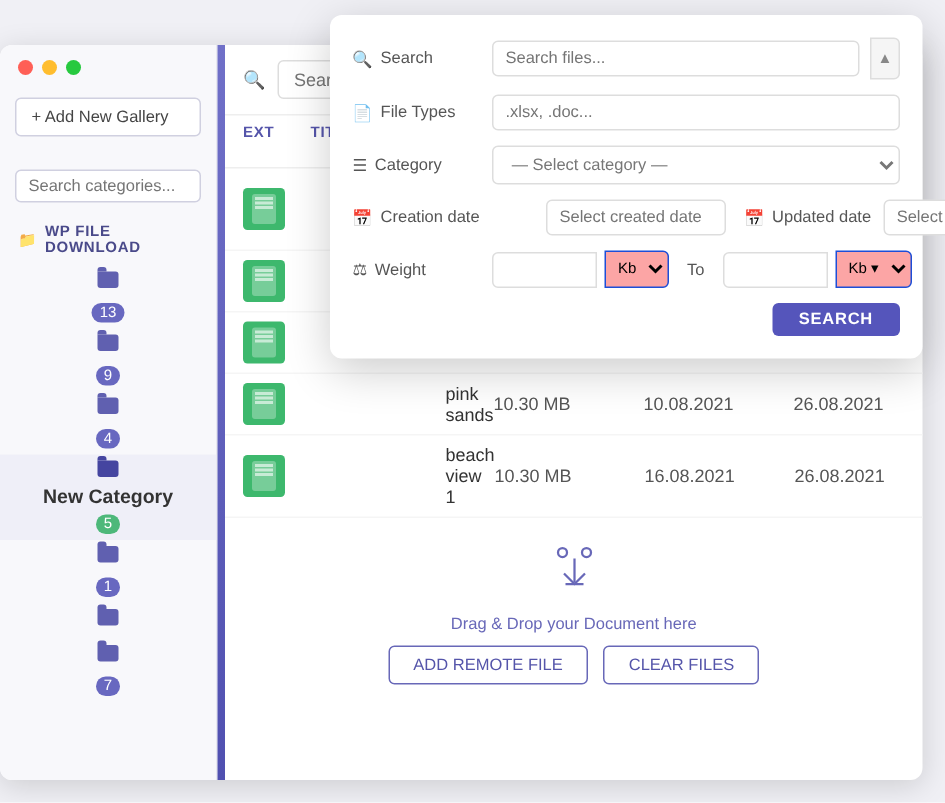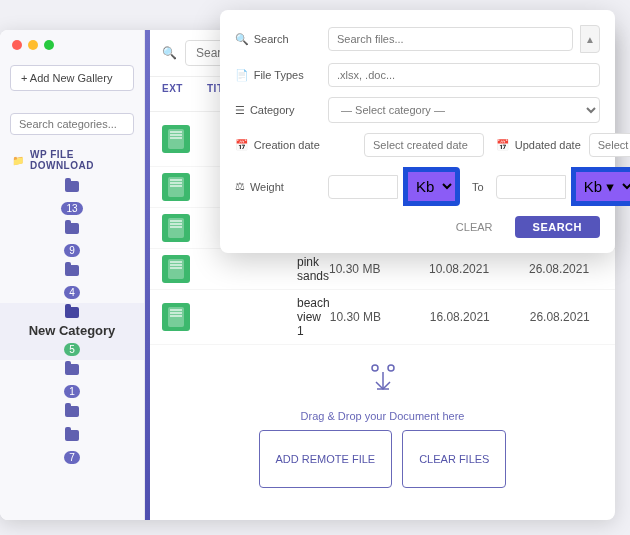--- a/index.html
+++ b/index.html
@@ -250,21 +250,21 @@
     }
     .drop-text {
       font-size: 11px;
       color: #6868b8;
     }
     .drop-buttons {
       display: flex;
       gap: 10px;
     }
     .drop-btn {
-      padding: 22px 16px;
+      padding: 6px 16px;
       border: 1px solid #6868b8;
       border-radius: 4px;
       background: #fff;
       font-size: 11px;
       color: #5555aa;
       cursor: pointer;
       font-weight: 500;
     }
 
     
@@ -338,24 +338,24 @@
     .dp-weight-input {
       width: 70px;
       padding: 5px 8px;
       border: 1px solid #ddd;
       border-radius: 4px 0 0 4px;
       font-size: 11px;
       outline: none;
     }
     .dp-kb-select {
       padding: 5px 4px;
-      border: 5px solid #1d4ed8;
+      border: 1px solid #1d4ed8;
       border-radius: 0 4px 4px 0;
-      font-size: 15px;
-      background: #8b5cf6;
+      font-size: 10px;
+      background: #fca5a5;
       margin-left: -1px;
       cursor: pointer;
     }
     .dp-to-label {
       font-size: 11px;
       color: #555;
       margin: 0 4px;
     }
 
     .dp-actions {
@@ -613,16 +613,15 @@
     <span class="dp-to-label">To</span>
     <div class="dp-weight-row">
       <input class="dp-weight-input" type="text" style="">
       <select class="dp-kb-select">
         <option>Kb ▾</option>
       </select>
     </div>
   </div>
 
   <div class="dp-actions">
-    <button class="dp-clear-btn">CLEAR</button>
     <button class="dp-search-btn">SEARCH</button>
   </div>
 </div>
 
 </body></html>

